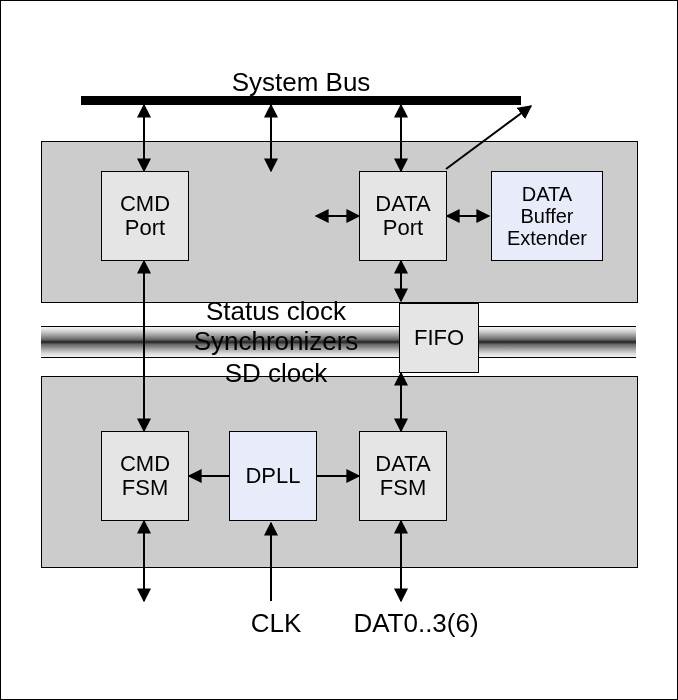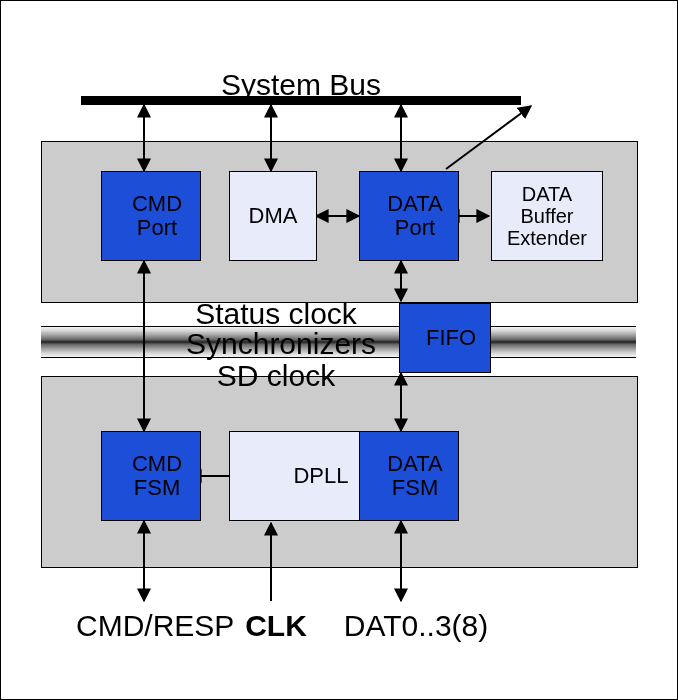--- a/index.html
+++ b/index.html
@@ -11,21 +11,21 @@
   .canvas {
     position: relative;
     width: 678px;
     height: 700px;
     background: #fff;
     border: 1px solid #000;
     box-sizing: border-box;
   }
   .label {
     position: absolute;
-    font-size: 30px;
+    font-size: 26px;
     color: #000;
     text-align: center;
     line-height: 1.1;
     white-space: pre;
   }
   .domain-rect {
     position: absolute;
     background: #ccc;
     border: 1px solid #000;
   }
@@ -41,21 +41,21 @@
     position: absolute;
     display: flex;
     align-items: center;
     justify-content: center;
     text-align: center;
     font-size: 22px;
     line-height: 1.1;
     border: 1px solid #000;
     white-space: pre;
   }
-  .block.blue  { background: #1d4ed8; color: #000; padding-left: 12px; }
+  .block.blue  { background: #e5e5e5; color: #000; }
   .block.light { background: #e8ecfa; color: #000; }
   .sys-bus {
     position: absolute;
     background: #000;
   }
   svg.wires {
     position: absolute;
     left: 0; top: 0;
     width: 678px;
     height: 700px;
@@ -107,47 +107,45 @@
     <line x1="143" y1="520" x2="143" y2="600" stroke="#000" stroke-width="2" marker-start="url(#ah)" marker-end="url(#ah)"></line>
 
     <line x1="270" y1="600" x2="270" y2="522" stroke="#000" stroke-width="2" marker-end="url(#ah)"></line>
 
     <line x1="400" y1="520" x2="400" y2="600" stroke="#000" stroke-width="2" marker-start="url(#ah)" marker-end="url(#ah)"></line>
   </svg>
 
   <div class="block blue" style="left:100px; top:170px; width:86px; height:88px;">CMD
 Port</div>
 
-  <div class="block light" style="left:228px; top:170px; width:86px; height:88px;">DMA</div>
 
   <div class="block blue" style="left:358px; top:170px; width:86px; height:88px;">DATA
 Port</div>
 
   <div class="block light" style="left:490px; top:170px; width:110px; height:88px; font-size:20px;">DATA
 Buffer
 Extender</div>
 
   <div class="block blue" style="left:362px; top:302px; width:78px; height:68px;margin-left:36px;">FIFO</div>
 
   <div class="block blue" style="left:100px; top:430px; width:86px; height:88px;">CMD
 FSM</div>
 
-  <div class="block light" style="left:228px; top:430px; width:86px; height:88px;padding-left:48px;">DPLL</div>
+  <div class="block light" style="left:228px; top:430px; width:86px; height:88px;">DPLL</div>
 
   <div class="block blue" style="left:358px; top:430px; width:86px; height:88px;">DATA
 FSM</div>
 
   <div class="label" style="left:210px; top:67px; width:180px;">System Bus</div>
 
 
   <div class="label" style="left:190px; top:296px; width:170px;">Status clock</div>
 
   <div class="label" style="left:205px; top:358px; width:140px;">SD clock</div>
 
   <div class="label" style="left:185px; top:326px; width:180px; color:#000;">Synchronizers</div>
 
-  <div class="label" style="left:75px; top:608px; width:140px;">CMD/RESP</div>
 
-  <div class="label" style="left:240px; top:608px; width:70px;font-weight:bold;">CLK</div>
+  <div class="label" style="left:240px; top:608px; width:70px;">CLK</div>
 
-  <div class="label" style="left:340px; top:608px; width:150px;">DAT0..3(8)</div>
+  <div class="label" style="left:340px; top:608px; width:150px;">DAT0..3(6)</div>
 
 </div>
 
 </body></html>

